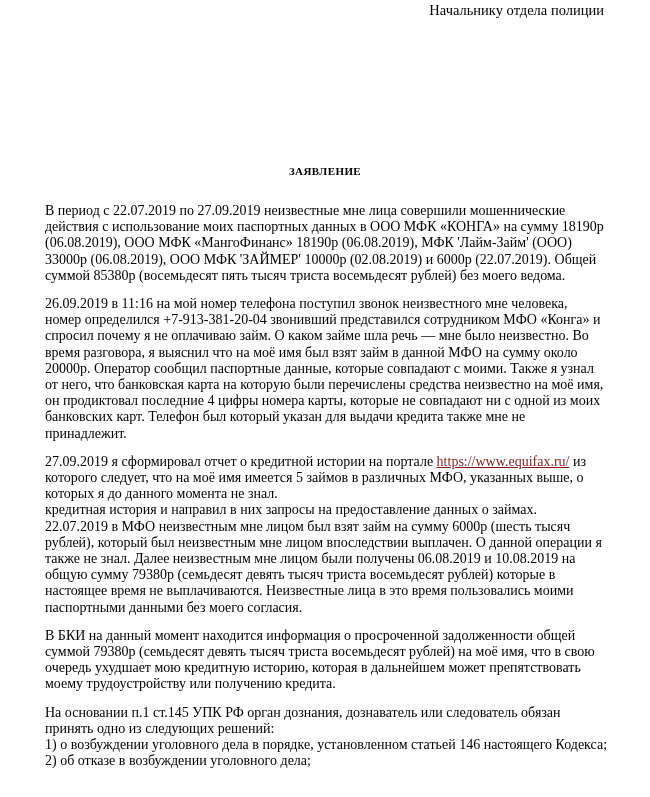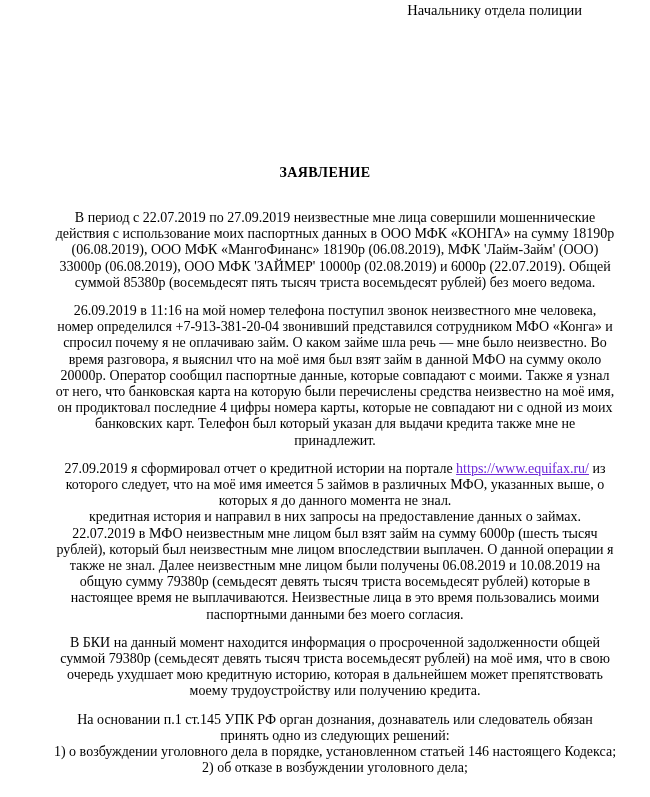--- a/index.html
+++ b/index.html
@@ -15,50 +15,49 @@
     width: 650px;
     height: 797px;
     background: #ffffff;
     font-family: "Liberation Serif", "DejaVu Serif", serif;
     font-size: 14px;
     color: #000000;
   }
   .recipient {
     position: absolute;
     top: 2px;
-    right: 68px;
+    right: 46px;
     font-size: 14.5px;
     white-space: pre;
   }
   .doc-title {
     position: absolute;
     top: 165px;
     left: 0;
     width: 650px;
     text-align: center;
     font-weight: bold;
-    font-size: 14px;
+    font-size: 11px;
     letter-spacing: 0.4px;
   }
   .document-body {
     position: absolute;
     top: 202px;
     left: 45px;
     width: 580px;
   }
   .para {
-    margin: 8px 0 12px 0;
-    text-align: center;
+    margin: 1px 0 12px 0;
   }
   .line {
     line-height: 16.2px;
     white-space: pre;
   }
   .doc-link {
-    color: #6d28d9;
+    color: #7f1d1d;
     text-decoration: underline;
     cursor: pointer;
   }
 </style>
 </head>
 <body>
 
 <div class="page">
   <div class="recipient">Начальнику отдела полиции</div>
   <div class="doc-title">ЗАЯВЛЕНИЕ</div>

